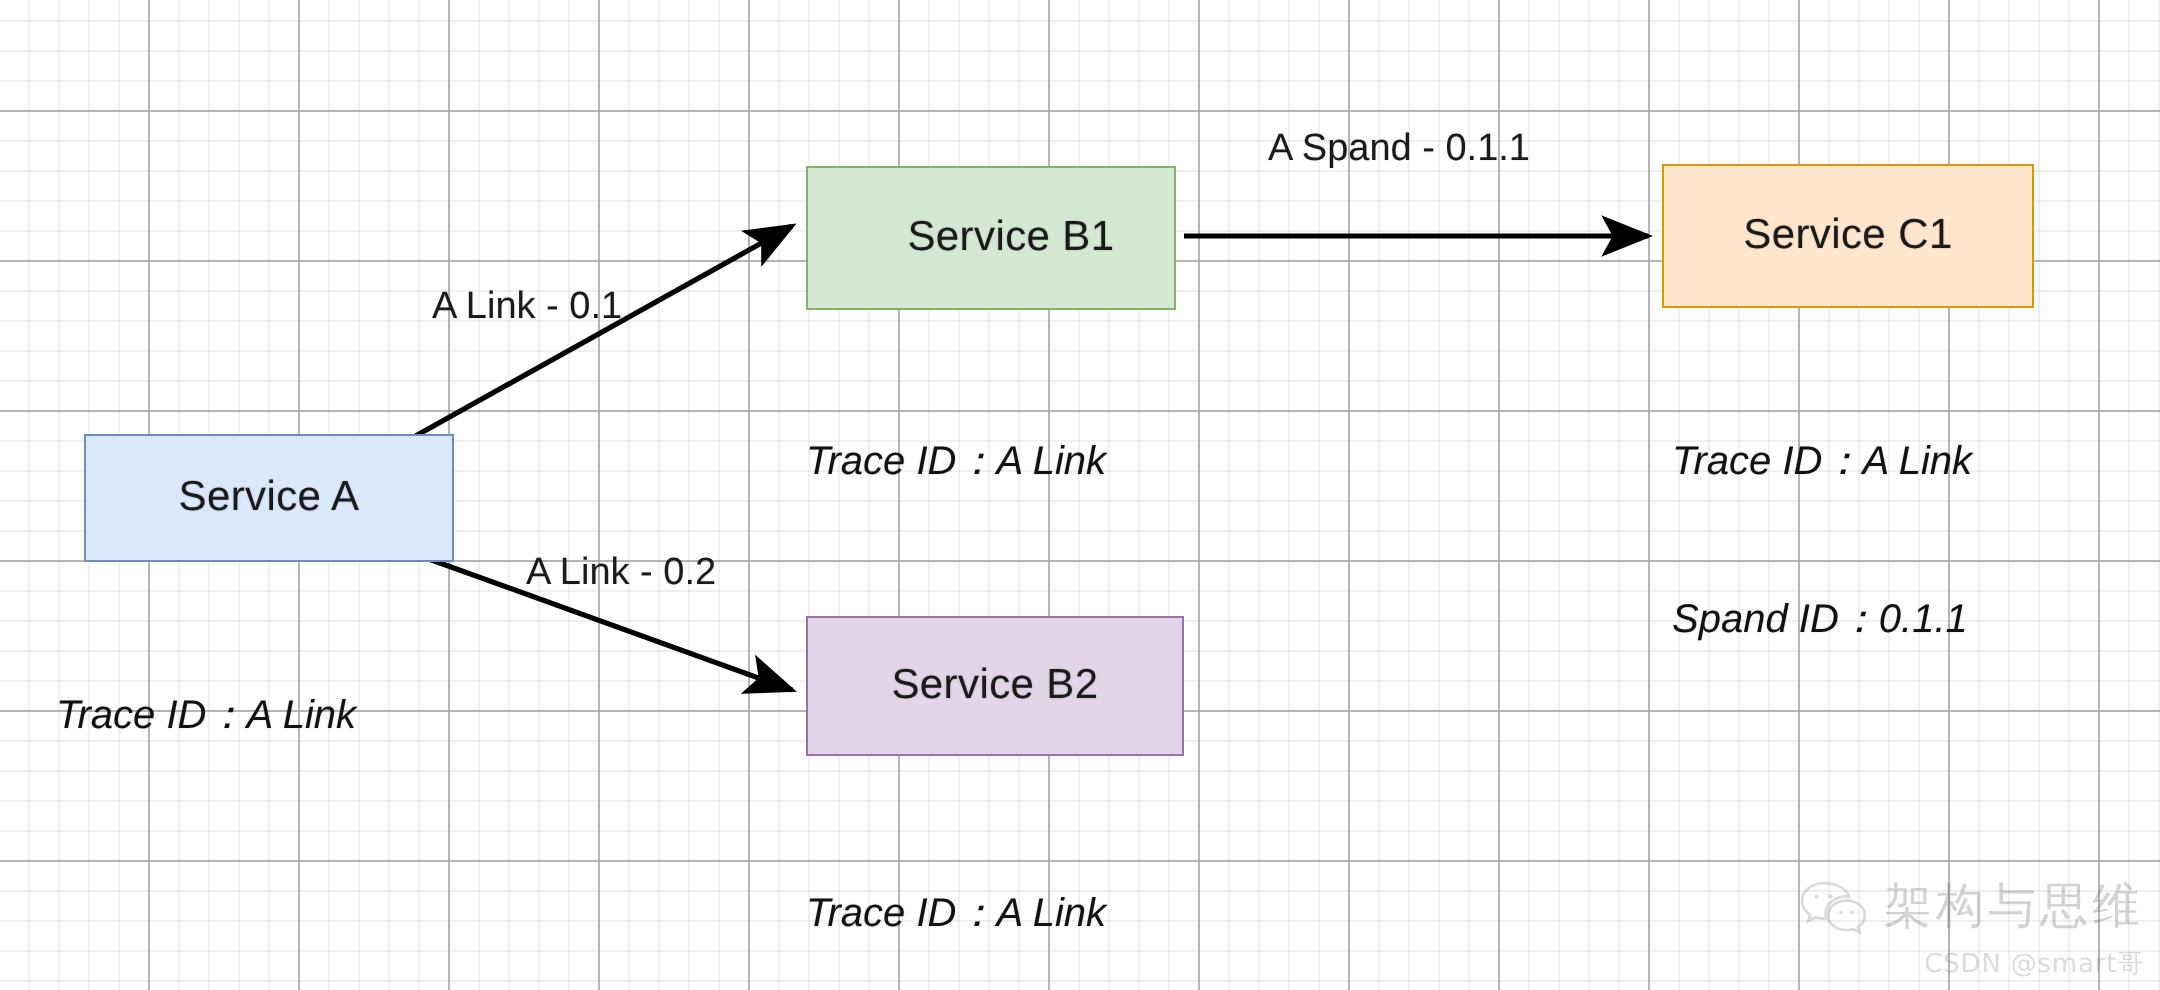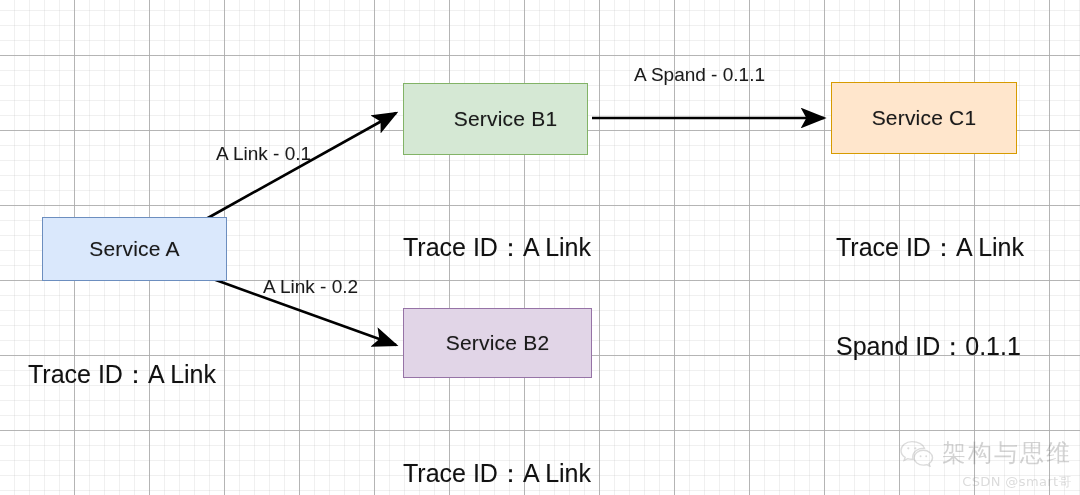--- a/index.html
+++ b/index.html
@@ -45,25 +45,26 @@
     justify-content: center;
     border-width: 1.5px;
     border-style: solid;
     font-size: 21px;
     color: #1a1a1a;
     letter-spacing: 0.2px;
     text-shadow: 0 0 1px rgba(0,0,0,0.25);
   }
   .meta {
     position: absolute;
-    font-size: 25px;
+    font-size: 20px;
     line-height: 1.32;
     color: #111111;
     white-space: pre;
     text-shadow: 0 0 1px rgba(0,0,0,0.2);
+    font-style: italic;
   }
   .meta div {
     white-space: pre;
   }
   .edge-label {
     position: absolute;
     font-size: 19px;
     color: #1a1a1a;
     white-space: nowrap;
     text-shadow: 0 0 1px rgba(0,0,0,0.15);

